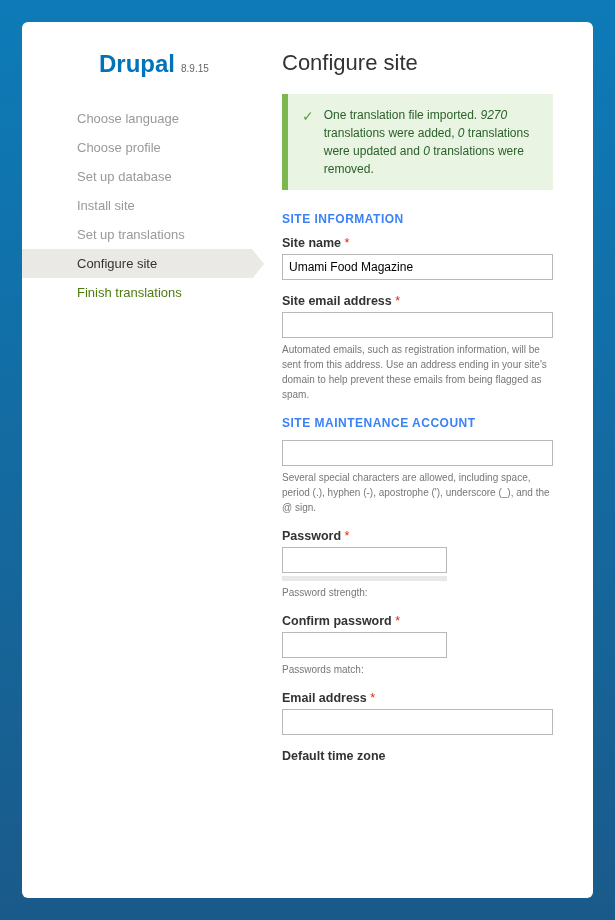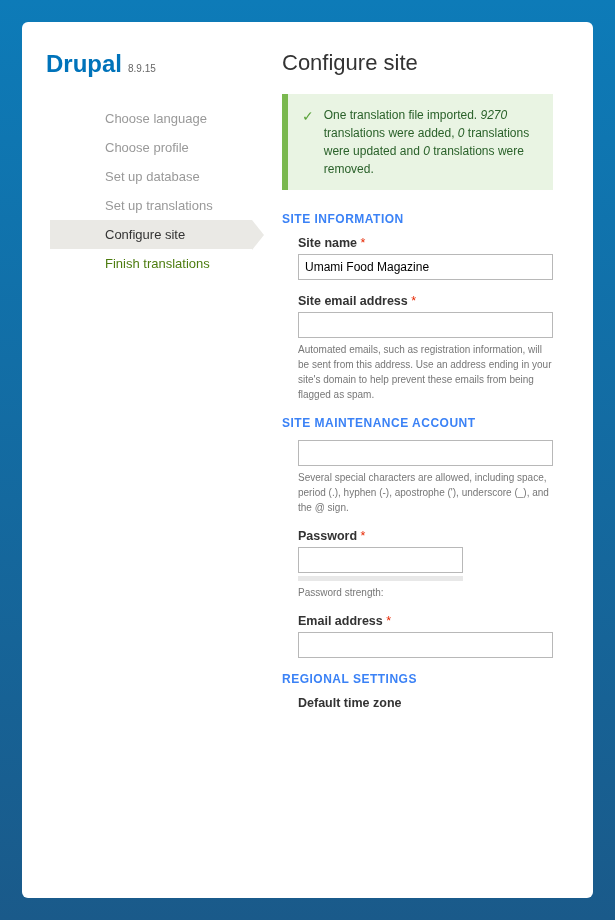--- a/index.html
+++ b/index.html
@@ -11,24 +11,24 @@
   color: #333;
 }
 .page {
   background: #fff;
   border-radius: 6px;
   padding: 28px 40px 40px 0;
   min-height: 876px;
   display: flex;
 }
 .sidebar { width: 230px; padding-top: 0; }
-.logo-row { display: flex; align-items: baseline; padding-left: 24px; margin-bottom: 26px; }
+.logo-row { display: flex; align-items: baseline; padding-left: 77px; margin-bottom: 26px; }
 .logo { color: #0073ba; font-size: 24px; font-weight: bold; }
 .version { color: #666; font-size: 10px; margin-left: 6px; }
-.steps { list-style: none; padding-left: 28px; }
+.steps { list-style: none; }
 .step { padding: 7px 0 7px 55px; color: #999; font-size: 13px; }
 .step.done { color: #999; }
 .step.current {
   color: #333;
   background: #eae9e5;
   position: relative;
 }
 .step.current::after {
   content: '';
   position: absolute;
@@ -56,21 +56,21 @@
 .alert em { }
 .section-title {
   font-size: 12px;
   font-weight: bold;
   letter-spacing: 0.5px;
   text-transform: uppercase;
   margin-bottom: 10px;
   margin-top: 6px;
   color: #3b82f6;
 }
-.form-group { margin-bottom: 14px; margin-left: 16px; }
+.form-group { margin-bottom: 14px; }
 label { display: block; font-size: 12.5px; font-weight: bold; color: #333; margin-bottom: 4px; }
 .req { color: #e62600; font-weight: normal; }
 input[type=text], input[type=email], input[type=password], select {
   border: 1px solid #b8b8b8;
   background: #fff;
   padding: 4px 6px;
   font-size: 12px;
   font-family: inherit;
   width: 100%;
   height: 26px;
@@ -88,20 +88,21 @@
 <div class="page">
   <aside class="sidebar">
     <div class="logo-row">
       <span class="logo">Drupal</span>
       <span class="version">8.9.15</span>
     </div>
     <ol class="steps">
       <li class="step done">Choose language</li>
       <li class="step done">Choose profile</li>
       <li class="step done">Set up database</li>
+      <li class="step done">Install site</li>
       <li class="step done">Set up translations</li>
       <li class="step current">Configure site</li>
       <li class="step todo">Finish translations</li>
     </ol>
   </aside>
 
   <main class="main">
     <h1>Configure site</h1>
 
     <div class="alert">
@@ -131,27 +132,31 @@
       <div class="help">Several special characters are allowed, including space, period (.), hyphen (-), apostrophe ('), underscore (_), and the @ sign.</div>
     </div>
 
     <div class="form-group">
       <label><span>Password</span> <span class="req">*</span></label>
       <input type="password" value="" style="">
       <div class="strength-bar"></div>
       <div class="help">Password strength:</div>
     </div>
 
+    <div class="form-group">
+      <label><span>Confirm password</span> <span class="req">*</span></label>
+      <input type="password" value="" style="">
+      <div class="help">Passwords match:</div>
+    </div>
 
     <div class="form-group">
       <label><span>Email address</span> <span class="req">*</span></label>
       <input type="email" value="" style="">
     </div>
 
-    <div class="section-title">REGIONAL SETTINGS</div>
 
 
     <div class="form-group">
       <label>Default time zone</label>
     </div>
 
   </main>
 </div>
 
 </body></html>

